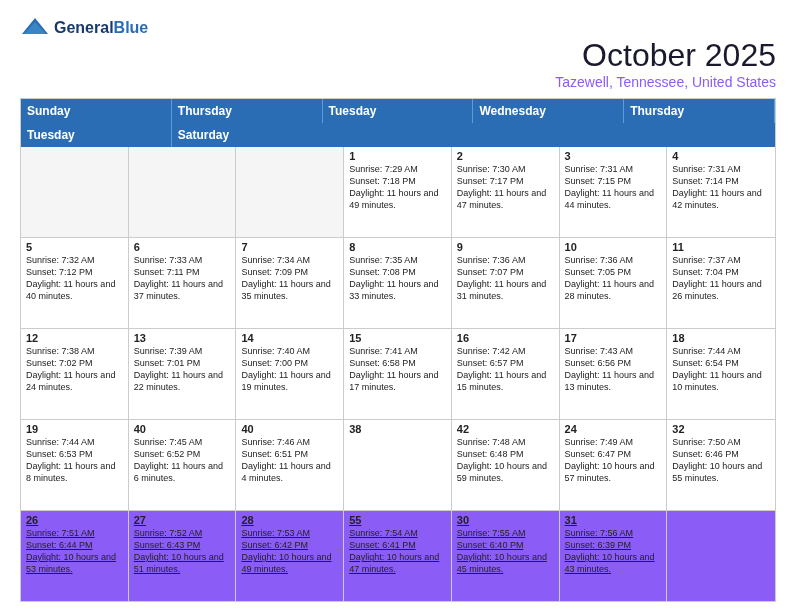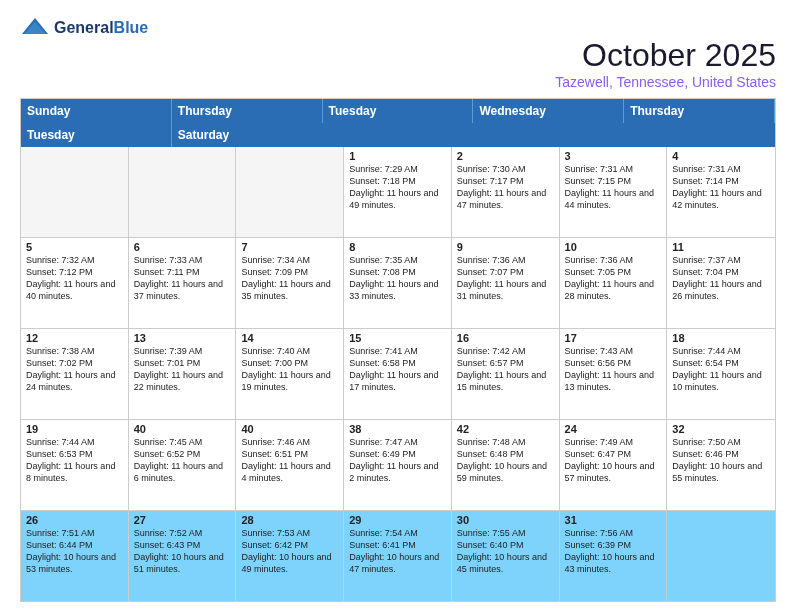--- a/index.html
+++ b/index.html
@@ -80,21 +80,21 @@
       border-right: 1px solid #ccc;
       padding: 3px 5px;
       font-size: 9.5px;
       color: #222;
       background: #fff;
       vertical-align: top;
       min-height: 0;
     }
     .cal-cell:last-child { border-right: none; }
     .cal-cell.empty { background: #f5f5f5; }
-    .cal-cell.shaded { background: #7dd3fc; }
+    .cal-cell.shaded { background: #8b5cf6; text-decoration: underline; }
     .day-num {
       font-size: 11px;
       font-weight: bold;
       margin-bottom: 1px;
     }
     .cell-text {
       font-size: 9px;
       line-height: 1.35;
       color: #222;
     }
@@ -219,21 +219,20 @@
           <div class="cal-cell">
             <div class="day-num">40</div>
             <div class="cell-text">Sunrise: 7:45 AM<br>Sunset: 6:52 PM<br>Daylight: 11 hours and 6 minutes.</div>
           </div>
           <div class="cal-cell">
             <div class="day-num">40</div>
             <div class="cell-text">Sunrise: 7:46 AM<br>Sunset: 6:51 PM<br>Daylight: 11 hours and 4 minutes.</div>
           </div>
           <div class="cal-cell">
             <div class="day-num">38</div>
-            <div class="cell-text">Sunrise: 7:47 AM<br>Sunset: 6:49 PM<br>Daylight: 11 hours and 2 minutes.</div>
           </div>
           <div class="cal-cell">
             <div class="day-num">42</div>
             <div class="cell-text">Sunrise: 7:48 AM<br>Sunset: 6:48 PM<br>Daylight: 10 hours and 59 minutes.</div>
           </div>
           <div class="cal-cell">
             <div class="day-num">24</div>
             <div class="cell-text">Sunrise: 7:49 AM<br>Sunset: 6:47 PM<br>Daylight: 10 hours and 57 minutes.</div>
           </div>
           <div class="cal-cell">
@@ -248,21 +247,21 @@
           </div>
           <div class="cal-cell shaded">
             <div class="day-num">27</div>
             <div class="cell-text">Sunrise: 7:52 AM<br>Sunset: 6:43 PM<br>Daylight: 10 hours and 51 minutes.</div>
           </div>
           <div class="cal-cell shaded">
             <div class="day-num">28</div>
             <div class="cell-text">Sunrise: 7:53 AM<br>Sunset: 6:42 PM<br>Daylight: 10 hours and 49 minutes.</div>
           </div>
           <div class="cal-cell shaded">
-            <div class="day-num">29</div>
+            <div class="day-num">55</div>
             <div class="cell-text">Sunrise: 7:54 AM<br>Sunset: 6:41 PM<br>Daylight: 10 hours and 47 minutes.</div>
           </div>
           <div class="cal-cell shaded">
             <div class="day-num">30</div>
             <div class="cell-text">Sunrise: 7:55 AM<br>Sunset: 6:40 PM<br>Daylight: 10 hours and 45 minutes.</div>
           </div>
           <div class="cal-cell shaded">
             <div class="day-num">31</div>
             <div class="cell-text">Sunrise: 7:56 AM<br>Sunset: 6:39 PM<br>Daylight: 10 hours and 43 minutes.</div>
           </div>

